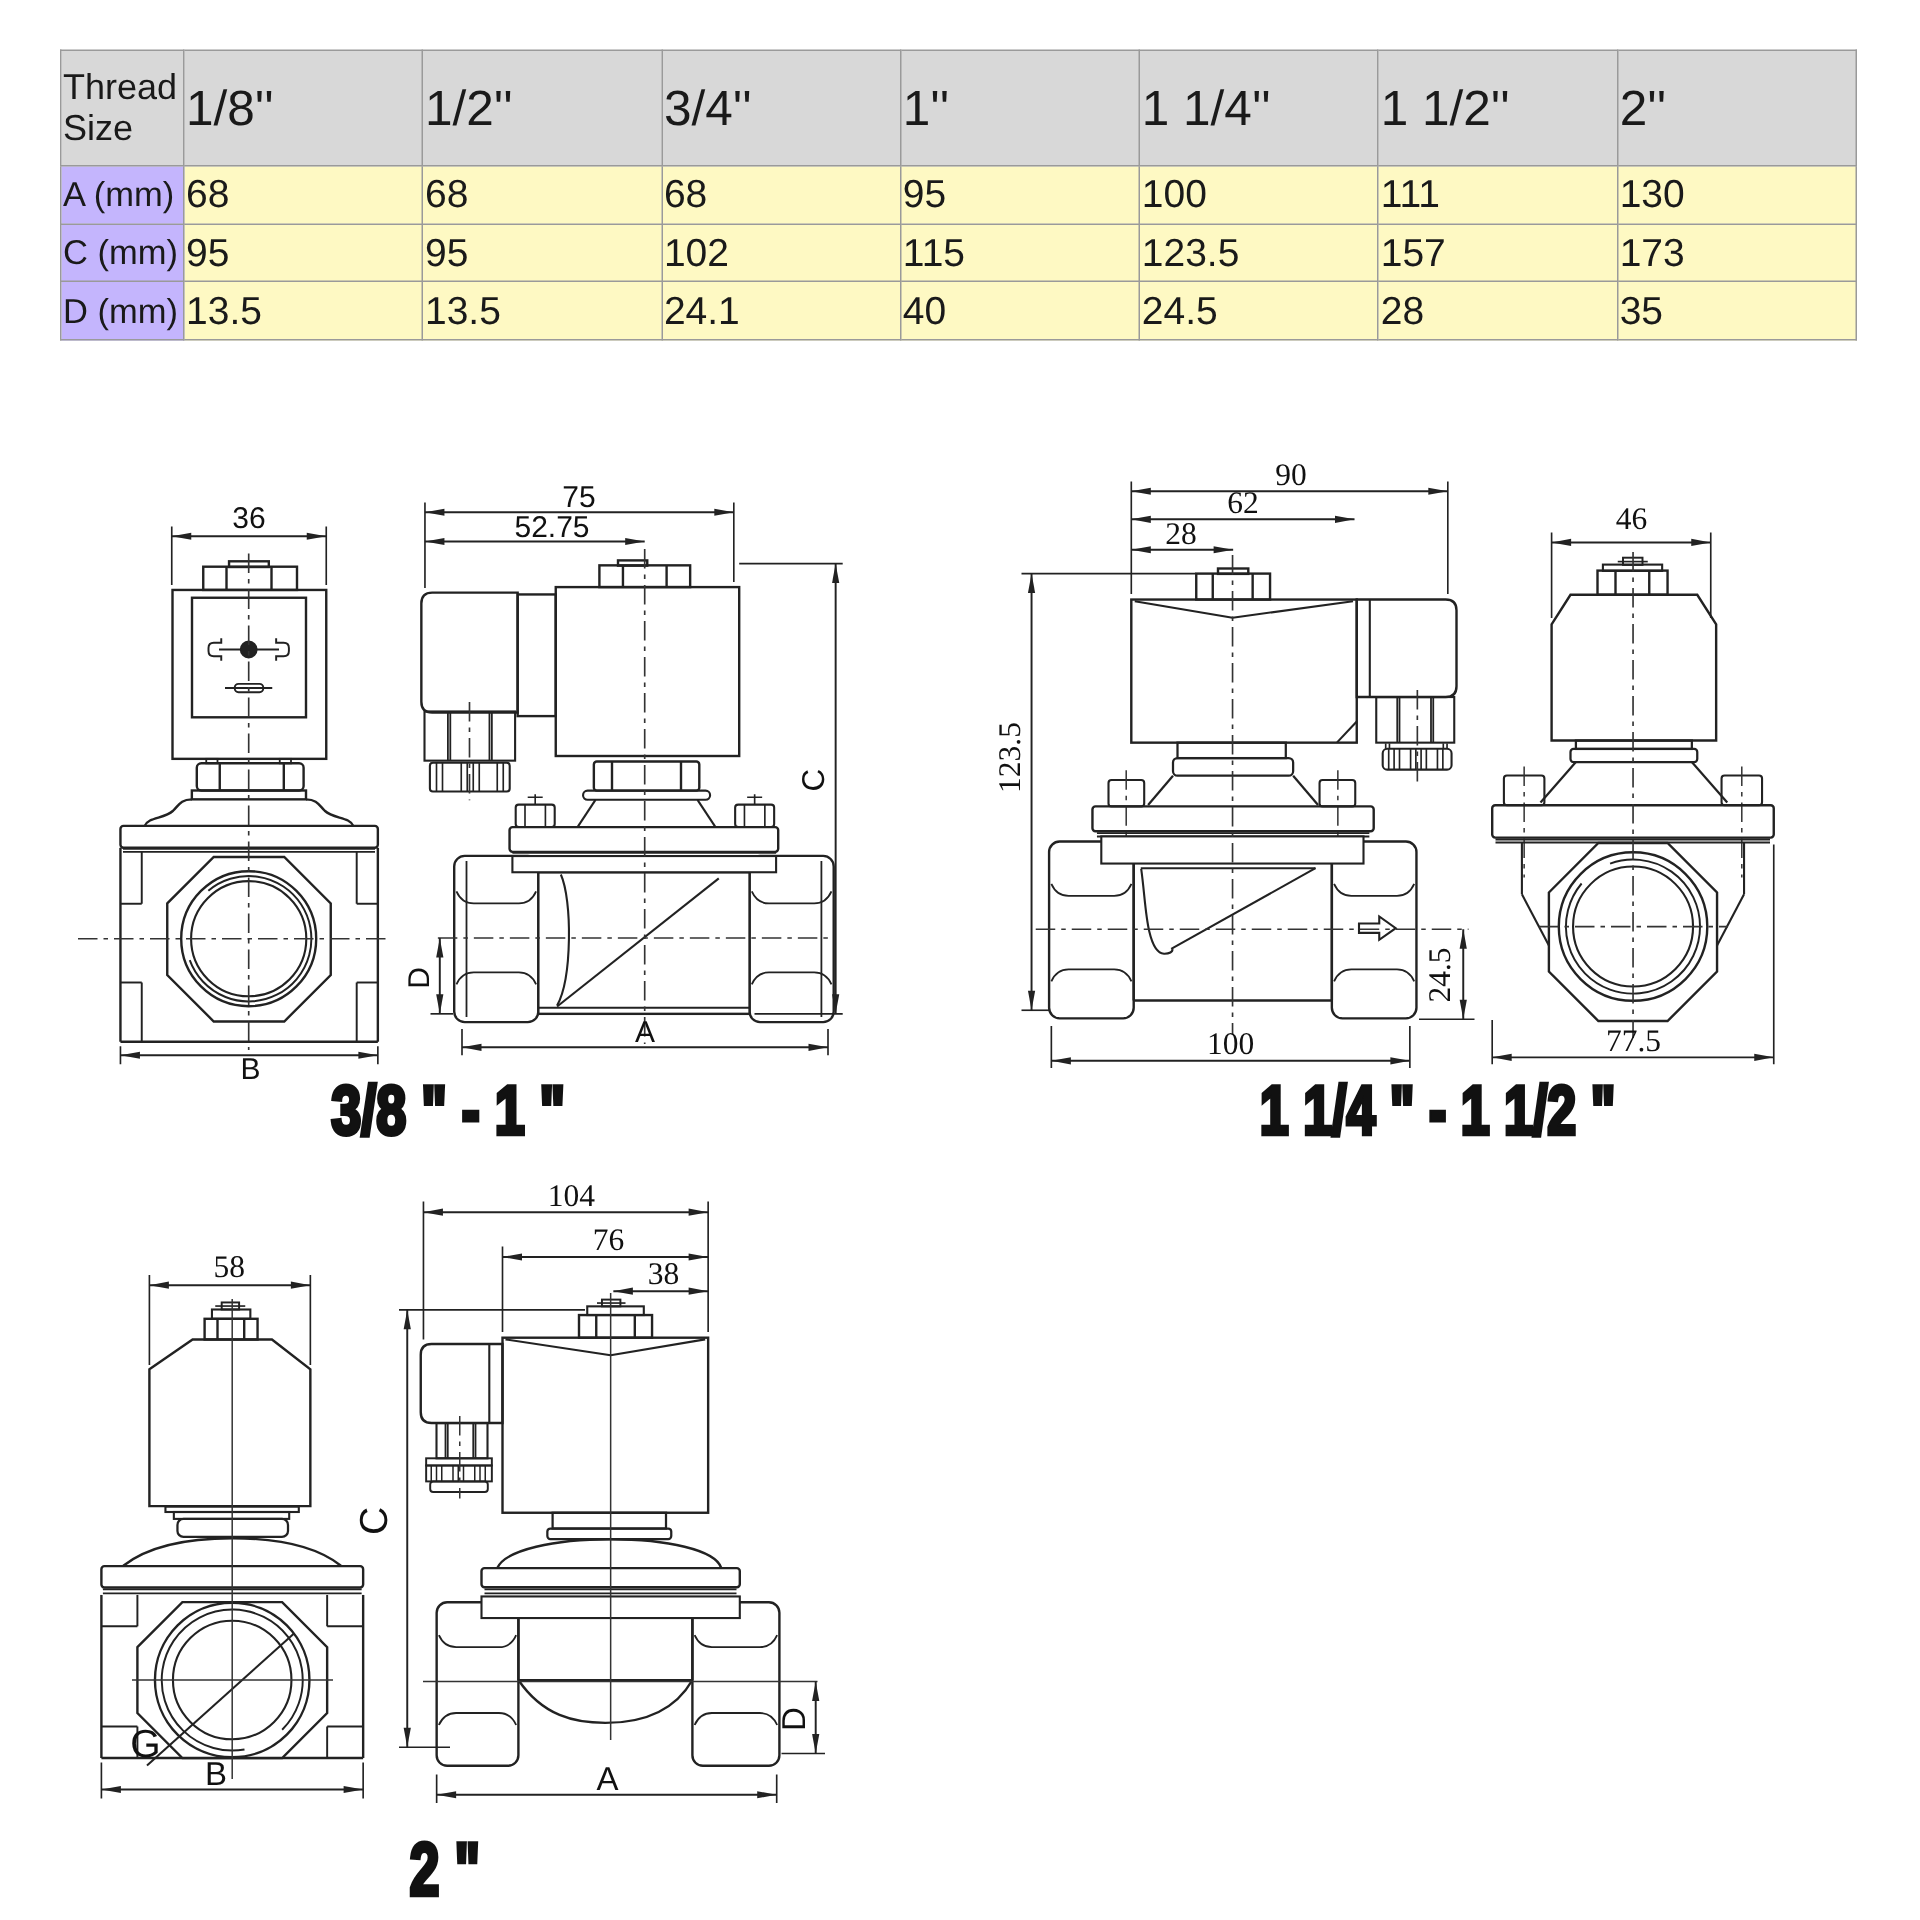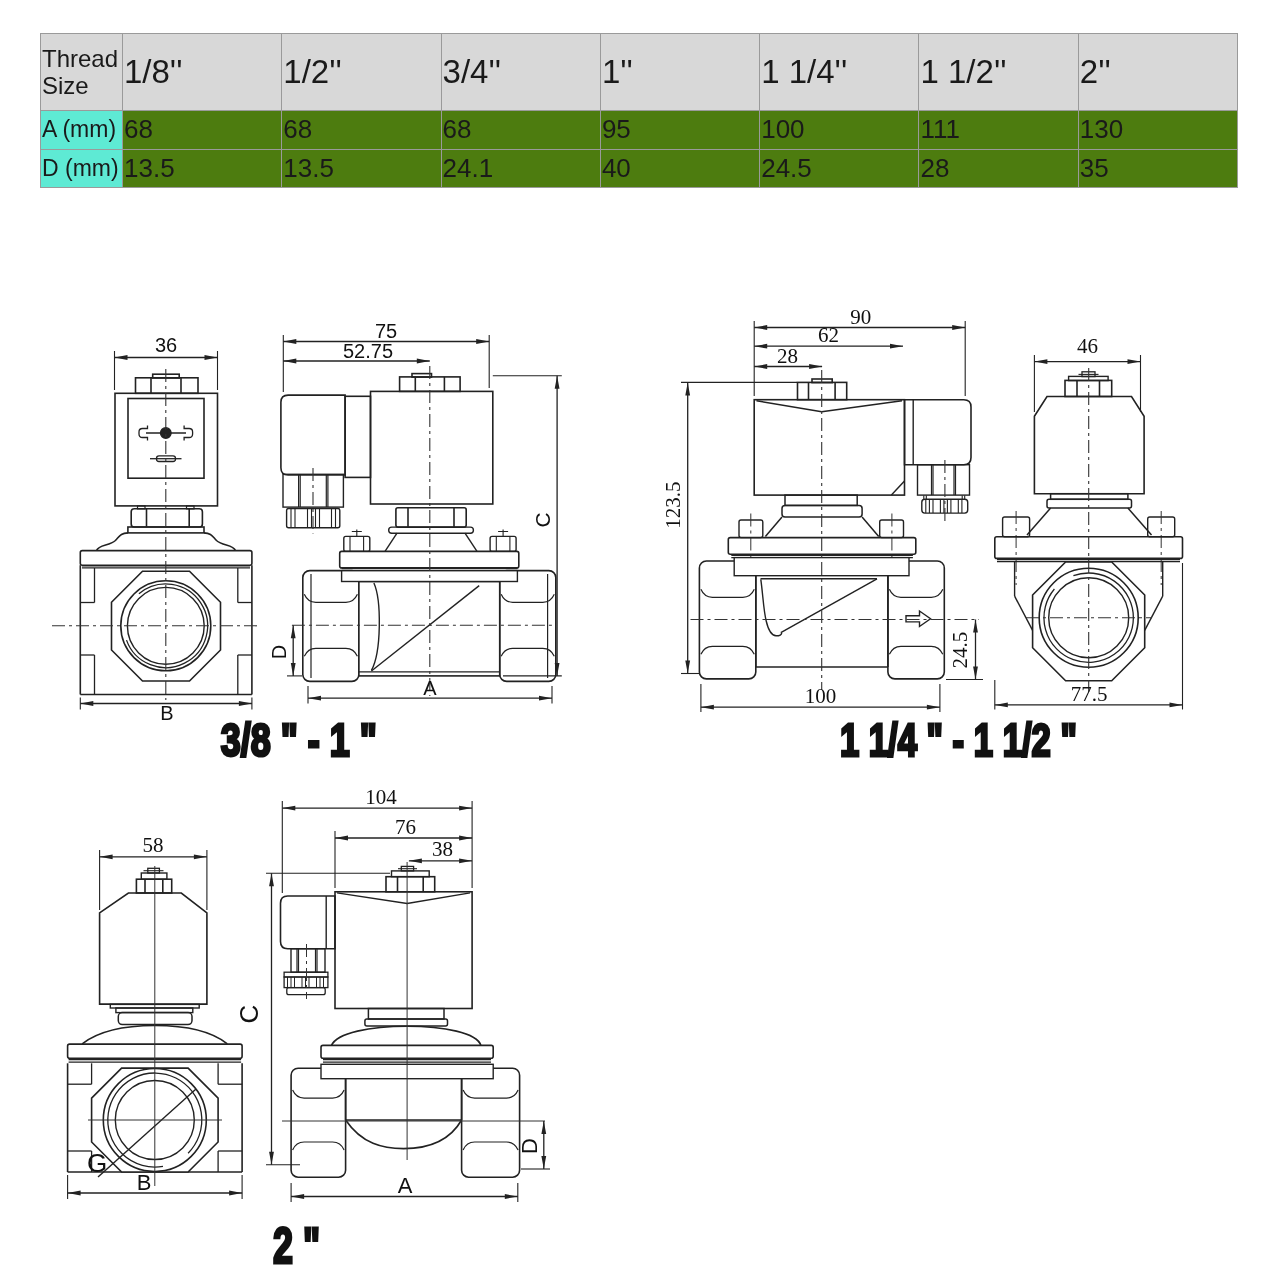--- a/index.html
+++ b/index.html
@@ -1,21 +1,21 @@
 <!DOCTYPE html>
 <html><head><meta charset="utf-8"><style>
 html,body{margin:0;padding:0;background:#fff;width:1280px;height:1280px;overflow:hidden}
 *{box-sizing:border-box}
 #page{position:relative;width:1280px;height:1280px;font-family:"Liberation Sans",sans-serif}
 table{position:absolute;left:40px;top:33px;border-collapse:collapse;table-layout:fixed}
 td{border:1.5px solid #9a9a9a;text-align:left;vertical-align:middle;color:#1a1a1a}
 .hrow td{background:#d8d8d8;height:77px;font-size:33px}
 .hl{font-size:24px !important;line-height:27px}
-.rl{background:#5eead4;font-size:23px;height:38.7px}
-.dv{background:#4d7c0f;font-size:26px}
+.rl{background:#c4b5fd;font-size:23px;height:38.7px}
+.dv{background:#fef9c3;font-size:26px}
 </style></head><body>
 <div id="page">
 <table>
       <colgroup>
         <col style="width:82px">
         <col style="width:159.3px">
         <col style="width:159.3px">
         <col style="width:159.3px">
         <col style="width:159.3px">
         <col style="width:159.3px">
@@ -35,20 +35,30 @@
         </tr>
         <tr>
           <td class="rl">A (mm)</td>
           <td class="dv">68</td>
           <td class="dv">68</td>
           <td class="dv">68</td>
           <td class="dv">95</td>
           <td class="dv">100</td>
           <td class="dv">111</td>
           <td class="dv">130</td>
+        </tr>
+        <tr>
+          <td class="rl">C (mm)</td>
+          <td class="dv">95</td>
+          <td class="dv">95</td>
+          <td class="dv">102</td>
+          <td class="dv">115</td>
+          <td class="dv">123.5</td>
+          <td class="dv">157</td>
+          <td class="dv">173</td>
         </tr>
         <tr>
           <td class="rl">D (mm)</td>
           <td class="dv">13.5</td>
           <td class="dv">13.5</td>
           <td class="dv">24.1</td>
           <td class="dv">40</td>
           <td class="dv">24.5</td>
           <td class="dv">28</td>
           <td class="dv">35</td>

